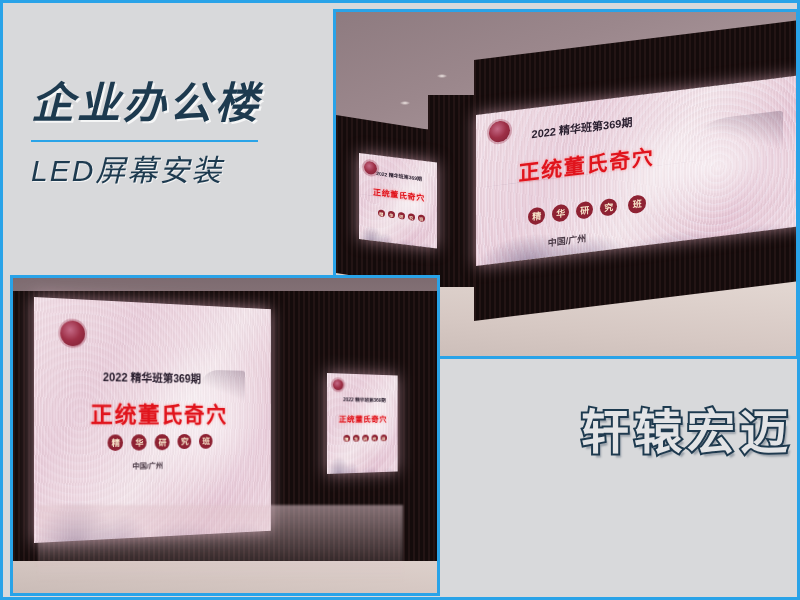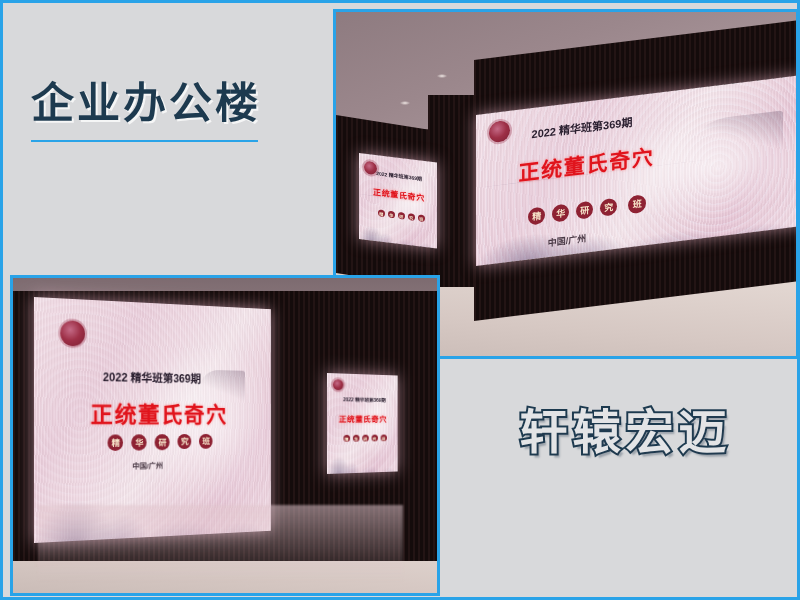--- a/index.html
+++ b/index.html
@@ -12,21 +12,21 @@
   }
   .page{
     position:absolute;inset:0;
     background:#d8d9db;
     border:3px solid #29a3e8;
     box-sizing:border-box;
   }
 
   
   .headline{
-    position:absolute;left:28px;top:78px;width:272px;
+    position:absolute;left:28px;top:78px;width:272px;font-style:italic;
   }
   .headline .h1{
     font-size:43px;line-height:1.05;font-weight:700;
     color:#1d3a4f;letter-spacing:3px;
     text-shadow:2px 2px 0 rgba(255,255,255,.75);
     white-space:nowrap;
   }
   .headline .rule{
     margin:14px 0 12px 0;height:2px;width:227px;background:#2aa4e8;
   }
@@ -116,21 +116,21 @@
   .led-sub{color:#2b2030;font-weight:700;}
   .led-title{color:#e0141c;font-weight:700;letter-spacing:.08em;
     text-shadow:0 0 3px rgba(255,90,90,.6);}
   .led-city{color:#4a3a46;font-weight:700;}
   .pillrow{position:absolute;display:flex;}
   .pill{border-radius:50%;background:#8e2233;color:#f6e4c9;
     display:flex;align-items:center;justify-content:center;font-weight:700;}
 
   
   .brand{
-    position:absolute;left:455px;top:404px;width:335px;text-align:center;
+    position:absolute;left:455px;top:404px;width:335px;text-align:right;
   }
   .brand .b1{
     font-size:48px;line-height:1.08;font-weight:700;letter-spacing:5px;
     color:#e3e4e6;
     -webkit-text-stroke:4px #1d3a4f;
     paint-order:stroke fill;
     text-shadow:3px 4px 2px rgba(40,60,80,.35);
     white-space:nowrap;
   }
   .brand .b2{
@@ -142,20 +142,21 @@
   }
 </style>
 </head>
 <body>
 
 <div class="page">
 
   <div class="headline">
     <div class="h1">企业办公楼</div>
     <div class="rule"></div>
+    <div class="h2">LED屏幕安装</div>
   </div>
 
   <div class="photo" id="photo-top">
     <div class="scene">
       <div class="ceiling"></div>
       <div class="spot" style="left:22%;top:18%;"></div>
       <div class="spot" style="left:38%;top:21%;"></div>
       <div class="spot" style="left:14%;top:26%;"></div>
       <div class="floor"></div>
 

